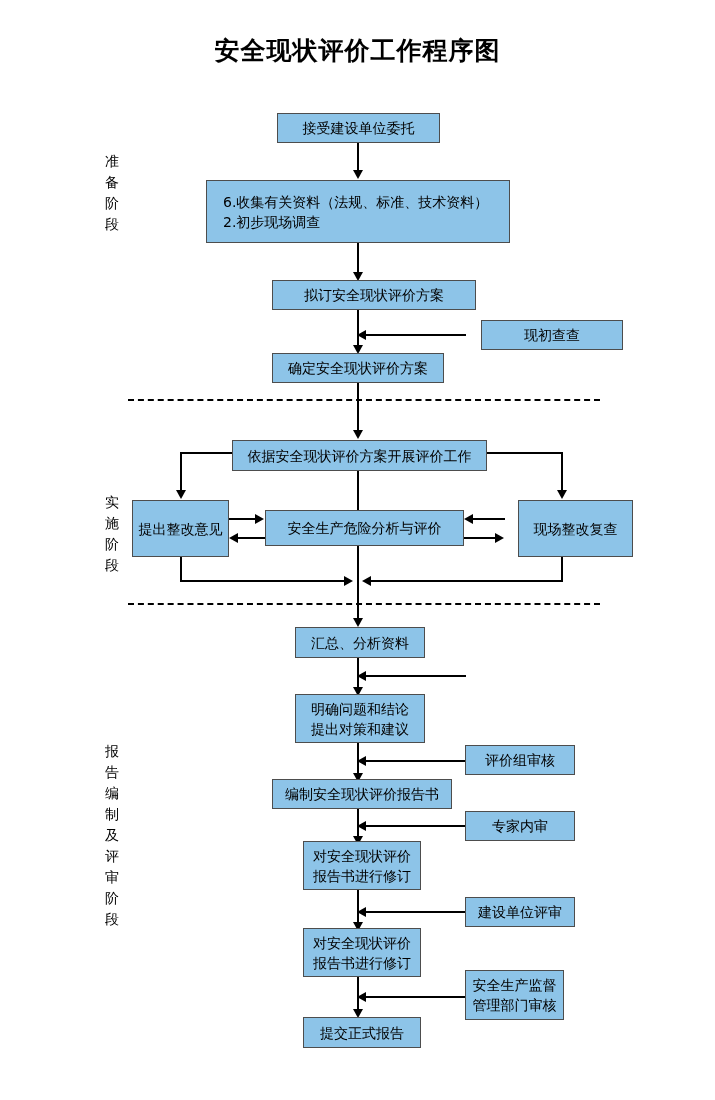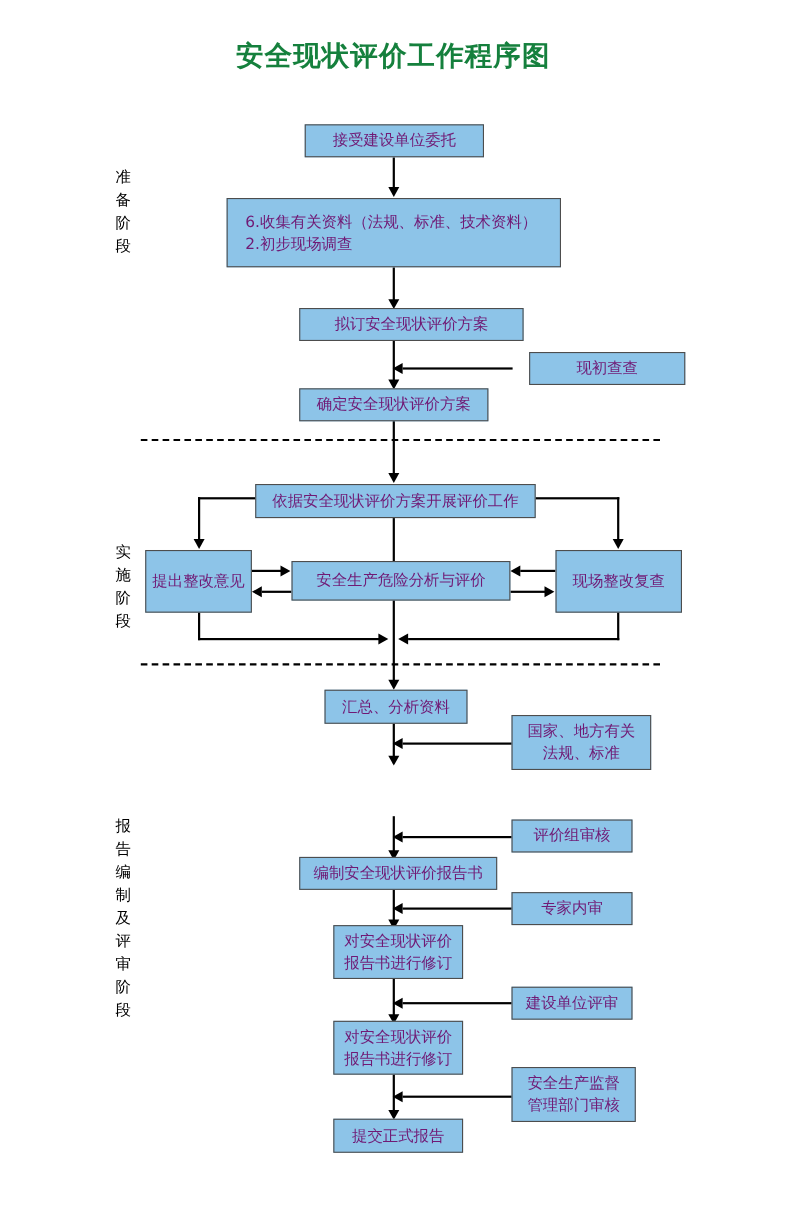--- a/index.html
+++ b/index.html
@@ -18,30 +18,30 @@
     overflow: hidden;
   }
   #chart-title {
     position: absolute;
     left: 0;
     top: 34px;
     width: 715px;
     text-align: center;
     font-size: 25px;
     font-weight: bold;
-    color: #15803d;
+    color: #000000;
     letter-spacing: 1px;
     font-family: "DejaVu Sans", "Liberation Sans", sans-serif;
   }
   .node {
     position: absolute;
     box-sizing: border-box;
     background: #8DC4E8;
     border: 1px solid #4d4d4d;
-    color: #701a75;
+    color: #000000;
     font-size: 14px;
     line-height: 20px;
     display: flex;
     flex-direction: column;
     align-items: center;
     justify-content: center;
     text-align: center;
     font-family: "DejaVu Sans", "Liberation Sans", sans-serif;
   }
   .node.left-align {
@@ -241,33 +241,33 @@
   </div>
 
   <div class="node" style="left:232px; top:440px; width:255px; height:31px;">
     <span class="line">依据安全现状评价方案开展评价工作</span>
   </div>
 
   <div class="node" style="left:265px; top:510px; width:199px; height:36px;">
     <span class="line">安全生产危险分析与评价</span>
   </div>
 
-  <div class="node" style="left:505px; top:500px; width:115px; height:57px;text-align:center;">
+  <div class="node" style="left:518px; top:500px; width:115px; height:57px;text-align:center;">
     <span class="line">现场整改复查</span>
   </div>
 
   <div class="node" style="left:295px; top:627px; width:130px; height:31px;">
     <span class="line">汇总、分析资料</span>
   </div>
 
-  <div class="node" style="left:465px; top:650px; width:127px; height:50px;">
-    <span class="line">国家、地方有关</span>
-    <span class="line">法规、标准</span>
-  </div>
-
+
+  <div class="node" style="left:295px; top:694px; width:130px; height:49px;">
+    <span class="line">明确问题和结论</span>
+    <span class="line">提出对策和建议</span>
+  </div>
 
   <div class="node" style="left:465px; top:745px; width:110px; height:30px;">
     <span class="line">评价组审核</span>
   </div>
 
   <div class="node" style="left:272px; top:779px; width:180px; height:30px;">
     <span class="line">编制安全现状评价报告书</span>
   </div>
 
   <div class="node" style="left:465px; top:811px; width:110px; height:30px;">
@@ -281,21 +281,21 @@
 
   <div class="node" style="left:465px; top:897px; width:110px; height:30px;">
     <span class="line">建设单位评审</span>
   </div>
 
   <div class="node" style="left:303px; top:928px; width:118px; height:49px;">
     <span class="line">对安全现状评价</span>
     <span class="line">报告书进行修订</span>
   </div>
 
-  <div class="node" style="left:465px; top:970px; width:113px; height:50px;">
+  <div class="node" style="left:465px; top:970px; width:99px; height:50px;">
     <span class="line">安全生产监督</span>
     <span class="line">管理部门审核</span>
   </div>
 
   <div class="node" style="left:303px; top:1017px; width:118px; height:31px;">
     <span class="line">提交正式报告</span>
   </div>
 
 </div>
 

